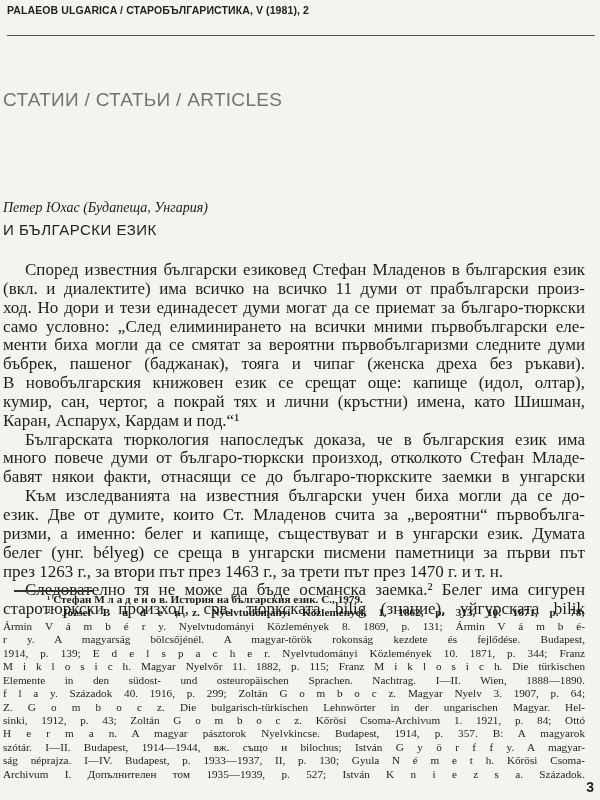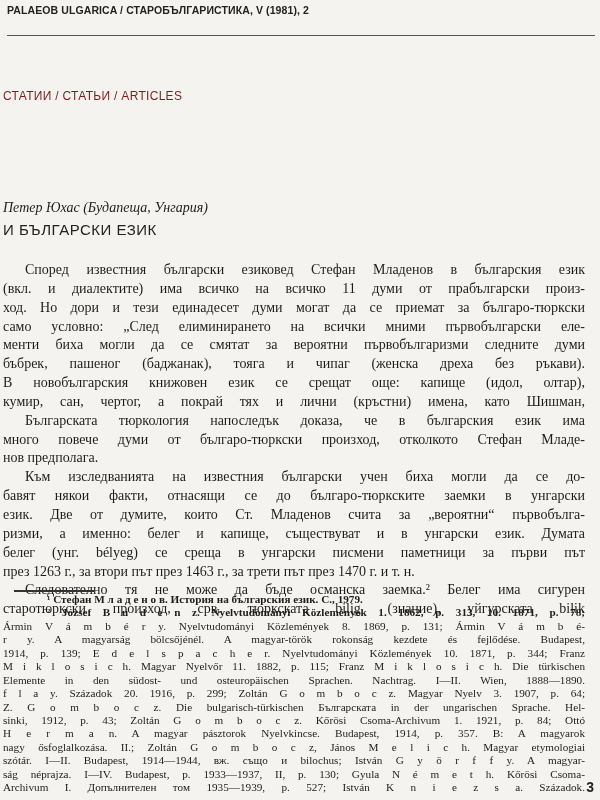--- a/index.html
+++ b/index.html
@@ -10,35 +10,35 @@
   }
   .running-head {
     position:absolute; left:7px; top:4px; width:588px;
     font-family:"Liberation Sans", sans-serif; font-weight:bold;
     font-size:10.5px; letter-spacing:0.1px; color:#222;
     border-bottom:1.5px solid #555; padding-bottom:18px; height:13px;
     white-space:nowrap;
   }
   .section-head {
     position:absolute; left:3px; top:89px;
-    font-family:"Liberation Sans", sans-serif; font-size:12px; color:#7f1d1d;
+    font-family:"Liberation Sans", sans-serif; font-size:19px; color:#737373;
     letter-spacing:0.3px; white-space:nowrap;
   }
   .author {
     position:absolute; left:3px; top:200px; font-style:italic; font-size:14px;
     white-space:nowrap;
   }
   .title {
     position:absolute; left:3px; top:220px; font-family:"Liberation Sans", sans-serif;
     font-size:15px; line-height:19px; letter-spacing:0.5px; color:#222;
   }
   .title div { white-space:nowrap; }
   .body-text {
     position:absolute; left:3px; top:261px; width:582px;
-    font-size:14px; line-height:18.85px;
+    font-size:17px; line-height:18.85px;
   }
   .body-text .ln { white-space:nowrap; text-align:justify; text-align-last:justify; height:18.85px; }
   .body-text .ln.last { text-align-last:left; }
   .body-text .ln.ind { padding-left:22px; }
   .rule {
     position:absolute; left:14px; top:590px; width:80px; height:2px; background:#333;
   }
   .notes {
     position:absolute; left:3px; top:593px; width:582px;
     font-size:11.2px; line-height:13.45px;
@@ -63,46 +63,45 @@
 
 <div class="body-text">
   <div class="ln ind">Според известния български езиковед Стефан Младенов в българския език</div>
   <div class="ln">(вкл. и диалектите) има всичко на всичко 11 думи от прабългарски произ-</div>
   <div class="ln">ход. Но дори и тези единадесет думи могат да се приемат за българо-тюркски</div>
   <div class="ln">само условно: „След елиминирането на всички мними първобългарски еле-</div>
   <div class="ln">менти биха могли да се смятат за вероятни първобългаризми следните думи</div>
   <div class="ln">бъбрек, пашеног (баджанак), тояга и чипаг (женска дреха без ръкави).</div>
   <div class="ln">В новобългарския книжовен език се срещат още: капище (идол, олтар),</div>
   <div class="ln">кумир, сан, чертог, а покрай тях и лични (кръстни) имена, като Шишман,</div>
+  <div class="ln last">Каран, Аспарух, Кардам и под.“¹</div>
   <div class="ln ind">Българската тюркология напоследък доказа, че в българския език има</div>
   <div class="ln">много повече думи от българо-тюркски произход, отколкото Стефан Младе-</div>
-  <div class="ln last">нов предполага.</div>
+  <div class="ln">бавят някои факти, отнасящи се до българо-тюркските заемки в унгарски</div>
   <div class="ln ind">Към изследванията на известния български учен биха могли да се до-</div>
-  <div class="ln">бавят някои факти, отнасящи се до българо-тюркските заемки в унгарски</div>
   <div class="ln">език. Две от думите, които Ст. Младенов счита за „вероятни“ първобълга-</div>
   <div class="ln">ризми, а именно: белег и капище, съществуват и в унгарски език. Думата</div>
   <div class="ln">белег (унг. bélyeg) се среща в унгарски писмени паметници за първи път</div>
   <div class="ln last">през 1263 г., за втори път през 1463 г., за трети път през 1470 г. и т. н.</div>
   <div class="ln ind">Следователно тя не може да бъде османска заемка.² Белег има сигурен</div>
   <div class="ln">старотюркски произход, срв. тюркската bilig (знание), уйгурската bilik</div>
 </div>
 
 <div class="rule"></div>
 
 <div class="notes">
   <div class="ln ind last">¹ Стефан М л а д е н о в. История на българския език. С., 1979.</div>
   <div class="ln ind">² József B u d e n z. Nyelvtudományi Közlemények 1. 1862, p. 313, 10. 1871, p. 78;</div>
   <div class="ln">Ármin V á m b é r y. Nyelvtudományi Közlemények 8. 1869, p. 131; Ármin V á m b é-</div>
   <div class="ln">r y. A magyarság bölcsőjénél. A magyar-török rokonság kezdete és fejlődése. Budapest,</div>
   <div class="ln">1914, p. 139; E d e l s p a c h e r. Nyelvtudományi Közlemények 10. 1871, p. 344; Franz</div>
   <div class="ln">M i k l o s i c h. Magyar Nyelvőr 11. 1882, p. 115; Franz M i k l o s i c h. Die türkischen</div>
   <div class="ln">Elemente in den südost- und osteuropäischen Sprachen. Nachtrag. I—II. Wien, 1888—1890.</div>
-  <div class="ln">f l a y. Századok 20. 1916, p. 299; Zoltán G o m b o c z. Magyar Nyelv 3. 1907, p. 64;</div>
-  <div class="ln">Z. G o m b o c z. Die bulgarisch-türkischen Българската in der ungarischen Sprache. Hel-</div>
+  <div class="ln">f l a y. Századok 40. 1916, p. 299; Zoltán G o m b o c z. Magyar Nyelv 3. 1907, p. 64;</div>
+  <div class="ln">Z. G o m b o c z. Die bulgarisch-türkischen Lehnwörter in der ungarischen Magyar. Hel-</div>
   <div class="ln">sinki, 1912, p. 43; Zoltán G o m b o c z. Kőrösi Csoma-Archivum 1. 1921, p. 84; Ottó</div>
   <div class="ln">H e r m a n. A magyar pásztorok Nyelvkincse. Budapest, 1914, p. 357. B: A magyarok</div>
-  <div class="ln">nagy ősfoglalkozása. II.; Zoltán G o m b o c z, János M e l i c h. Magyar etymologiai</div>
   <div class="ln">szótár. I—II. Budapest, 1914—1944, вж. също и bilochus; István G y ö r f f y. A magyar-</div>
   <div class="ln">ság néprajza. I—IV. Budapest, p. 1933—1937, II, p. 130; Gyula N é m e t h. Kőrösi Csoma-</div>
   <div class="ln">Archivum I. Допълнителен том 1935—1939, p. 527; István K n i e z s a. Századok.</div>
 </div>
 
 <div class="page-number">3</div>
 
 </body></html>

